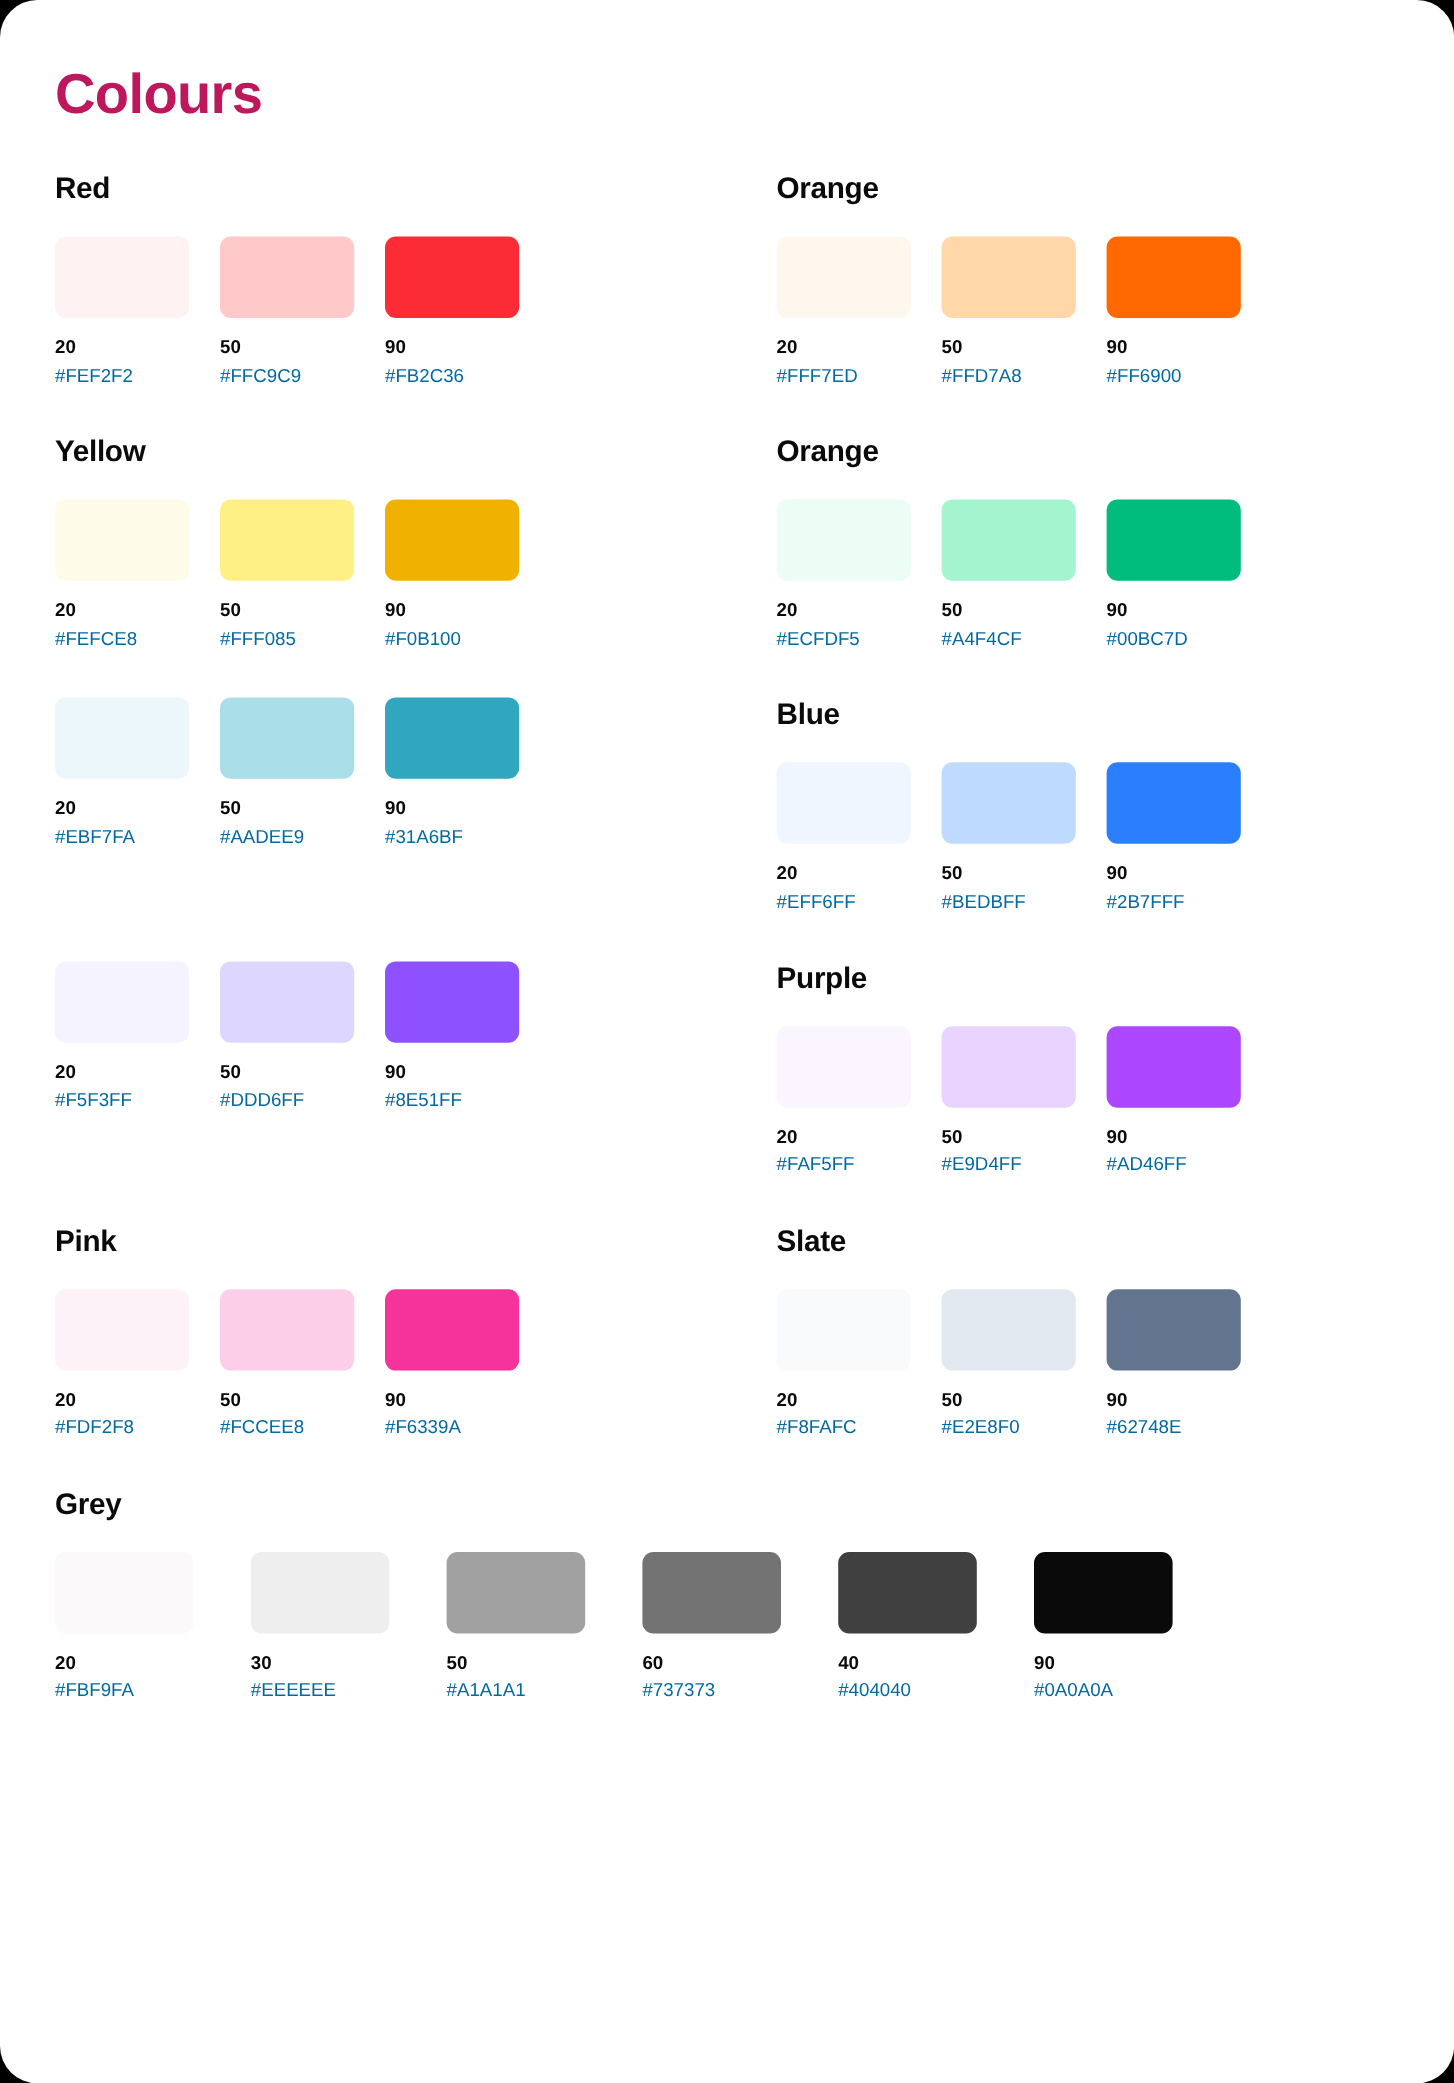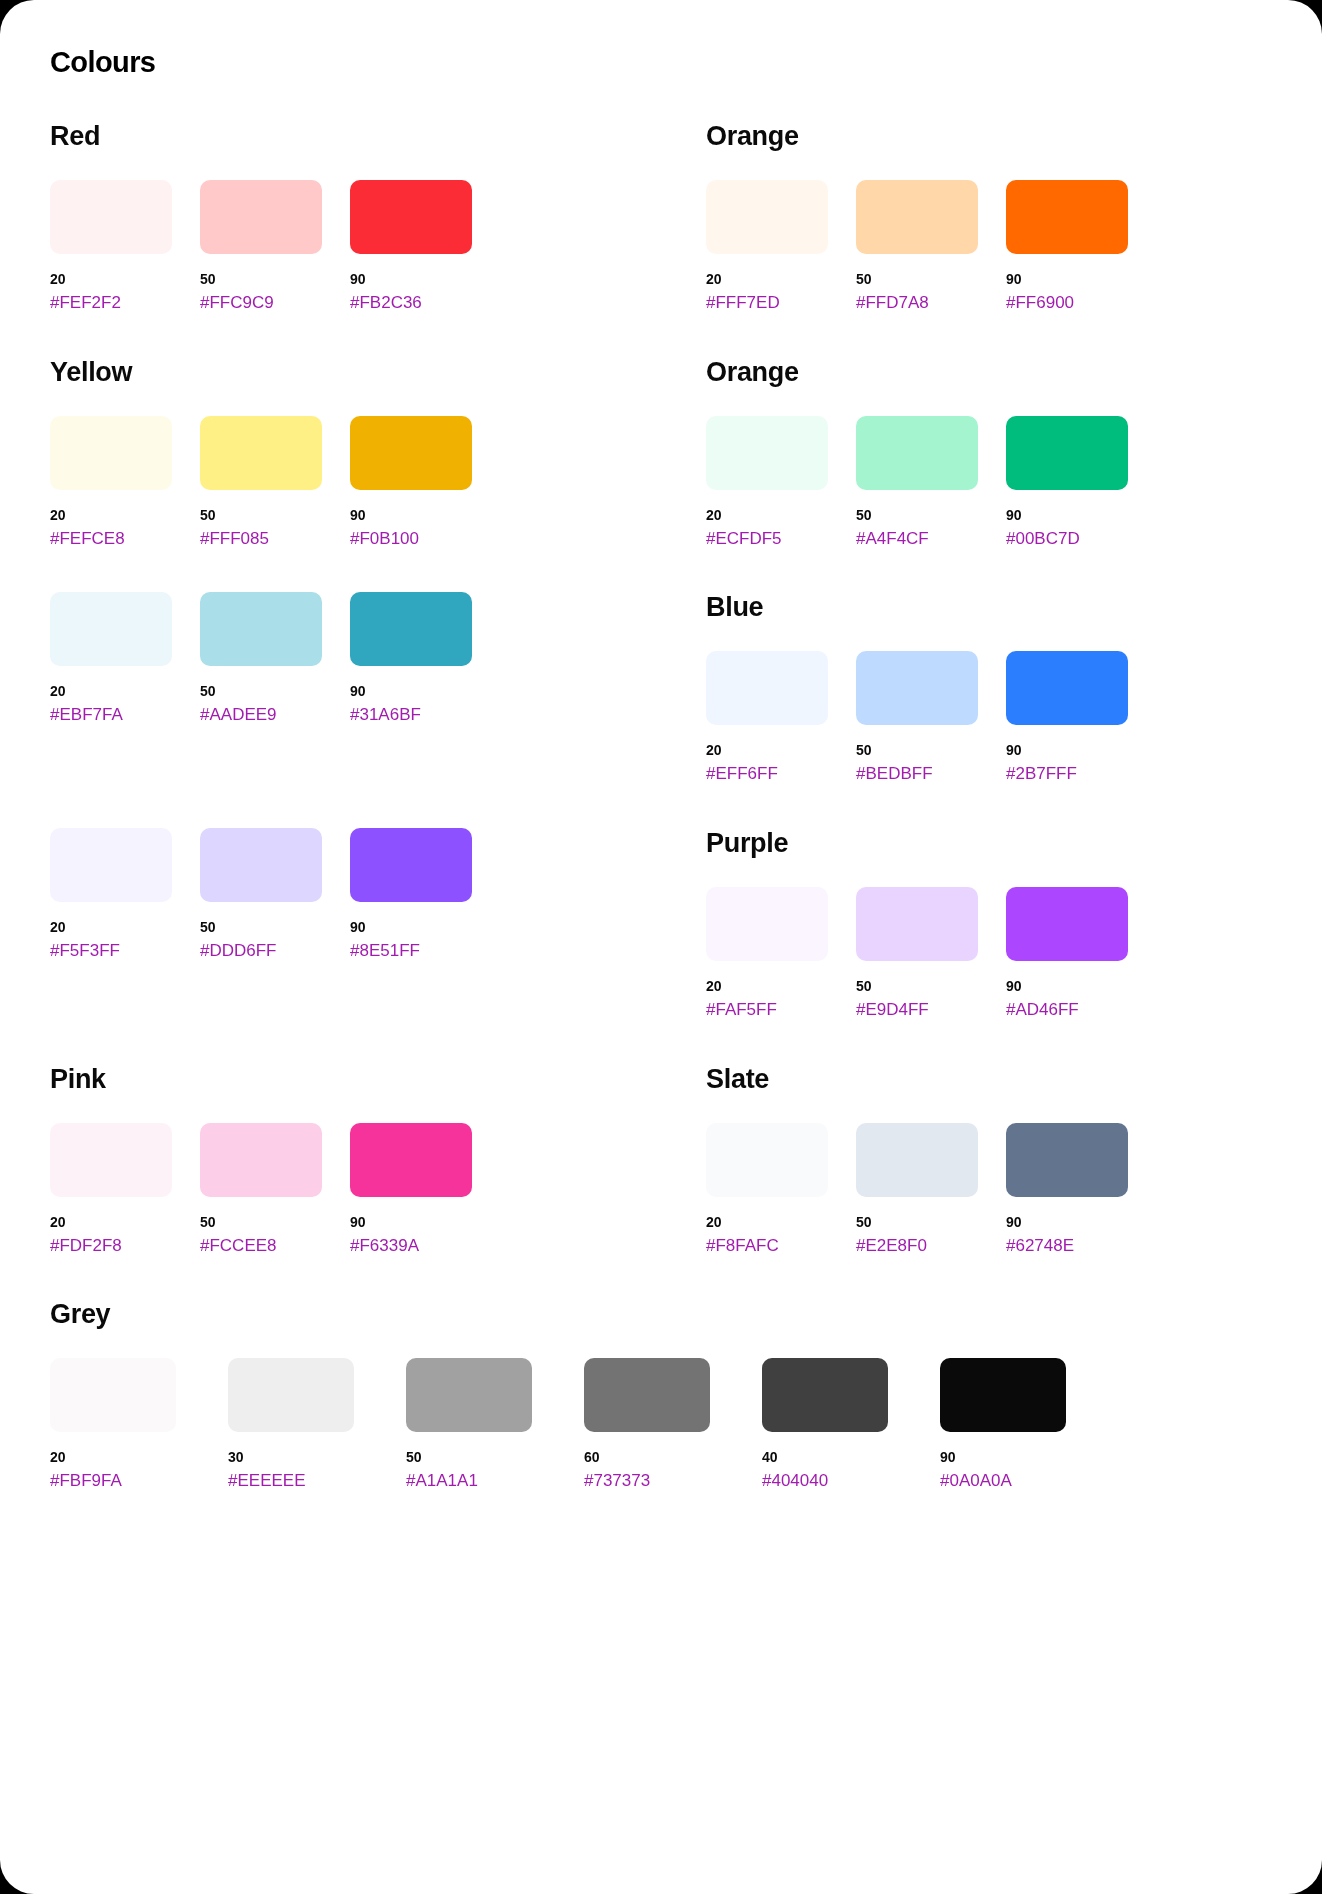--- a/index.html
+++ b/index.html
@@ -19,25 +19,25 @@
     height: 1894px;
     background: #FFFFFF;
     border-radius: 34px;
     box-sizing: border-box;
     overflow: hidden;
   }
   #inner {
     padding: 46px 50px 0 50px;
   }
   h1.page-title {
-    font-size: 29px;
+    font-size: 51px;
     font-weight: 700;
     letter-spacing: -0.6px;
-    color: #000000;
-    margin: 1px 0 0 0;
+    color: #be185d;
+    margin: 12px 0 0 0;
     line-height: 1.1;
   }
   
   .groups {
     display: grid;
     grid-template-columns: 566px 566px;
     column-gap: 90px;
     row-gap: 0;
     margin-top: 42px;
   }
@@ -60,31 +60,31 @@
   .swatch-cell {
     width: 122px;
     flex: 0 0 122px;
   }
   .swatch-chip {
     width: 122px;
     height: 74px;
     border-radius: 10px;
   }
   .swatch-step {
-    font-size: 14px;
+    font-size: 17px;
     font-weight: 700;
     color: #0A0A0A;
     margin-top: 17px;
     line-height: 1.15;
     letter-spacing: 0px;
   }
   .swatch-hex {
     font-size: 17px;
     font-weight: 400;
-    color: #a21caf;
+    color: #0369a1;
     margin-top: 6px;
     line-height: 1.15;
     letter-spacing: 0px;
   }
   
   .group.full {
     grid-column: 1 / span 2;
   }
   .group.full .swatch-row {
     gap: 52px;

